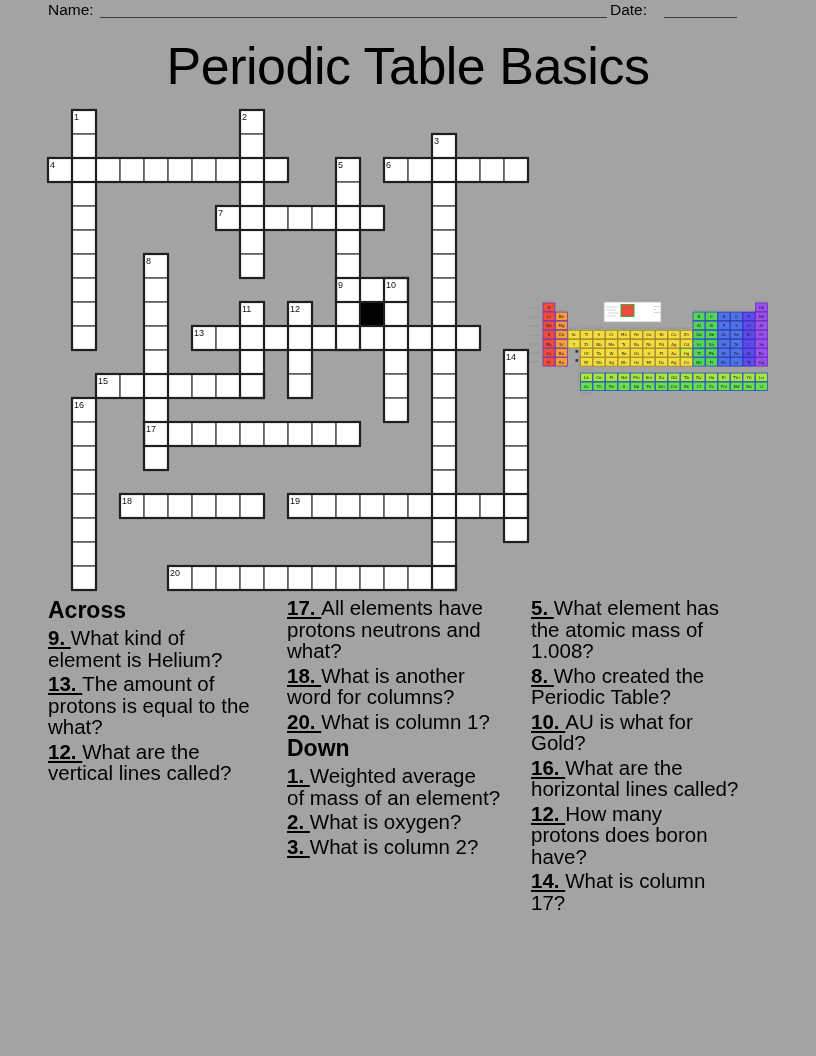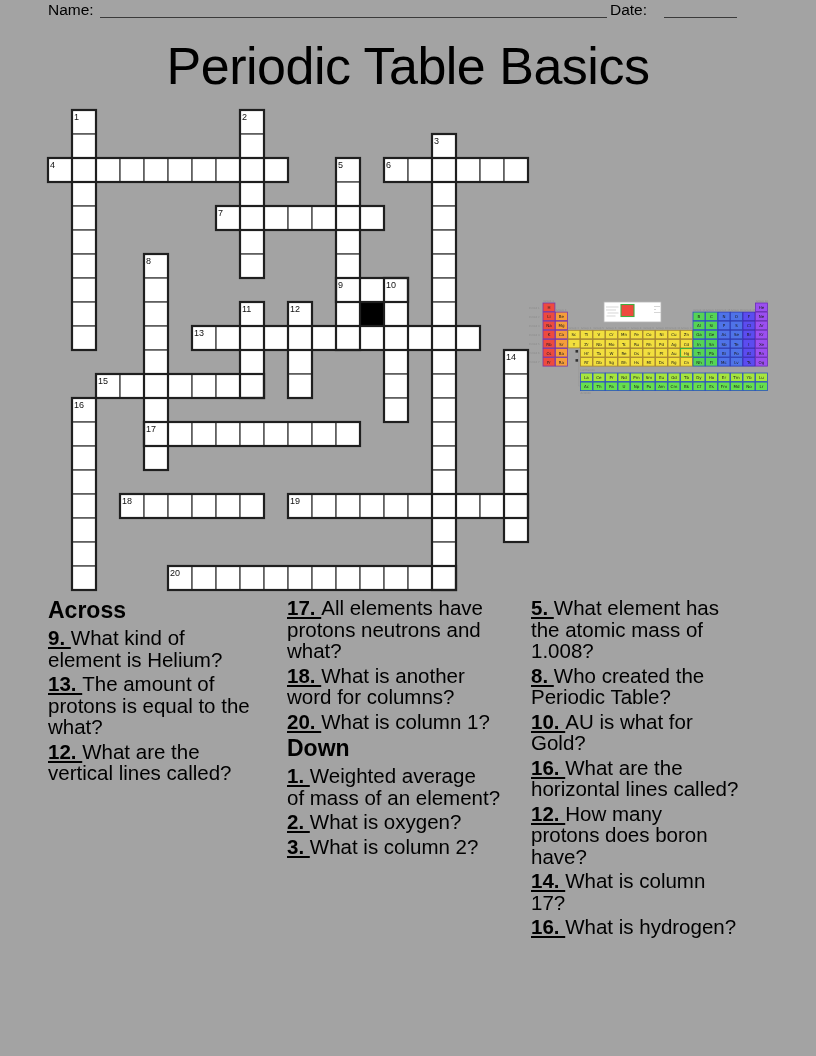--- a/index.html
+++ b/index.html
@@ -547,17 +547,16 @@
 Periodic Table?</p>
         <p class="clue"><b>10. </b>AU is what for
 Gold?</p>
         <p class="clue"><b>16. </b>What are the
 horizontal lines called?</p>
         <p class="clue"><b>12. </b>How many
 protons does boron
 have?</p>
         <p class="clue"><b>14. </b>What is column
 17?</p>
-        <p class="clue"><b>16. </b>What is hydrogen?</p>
       </div>
   </div>
 
 </div>
 
 </body></html>

